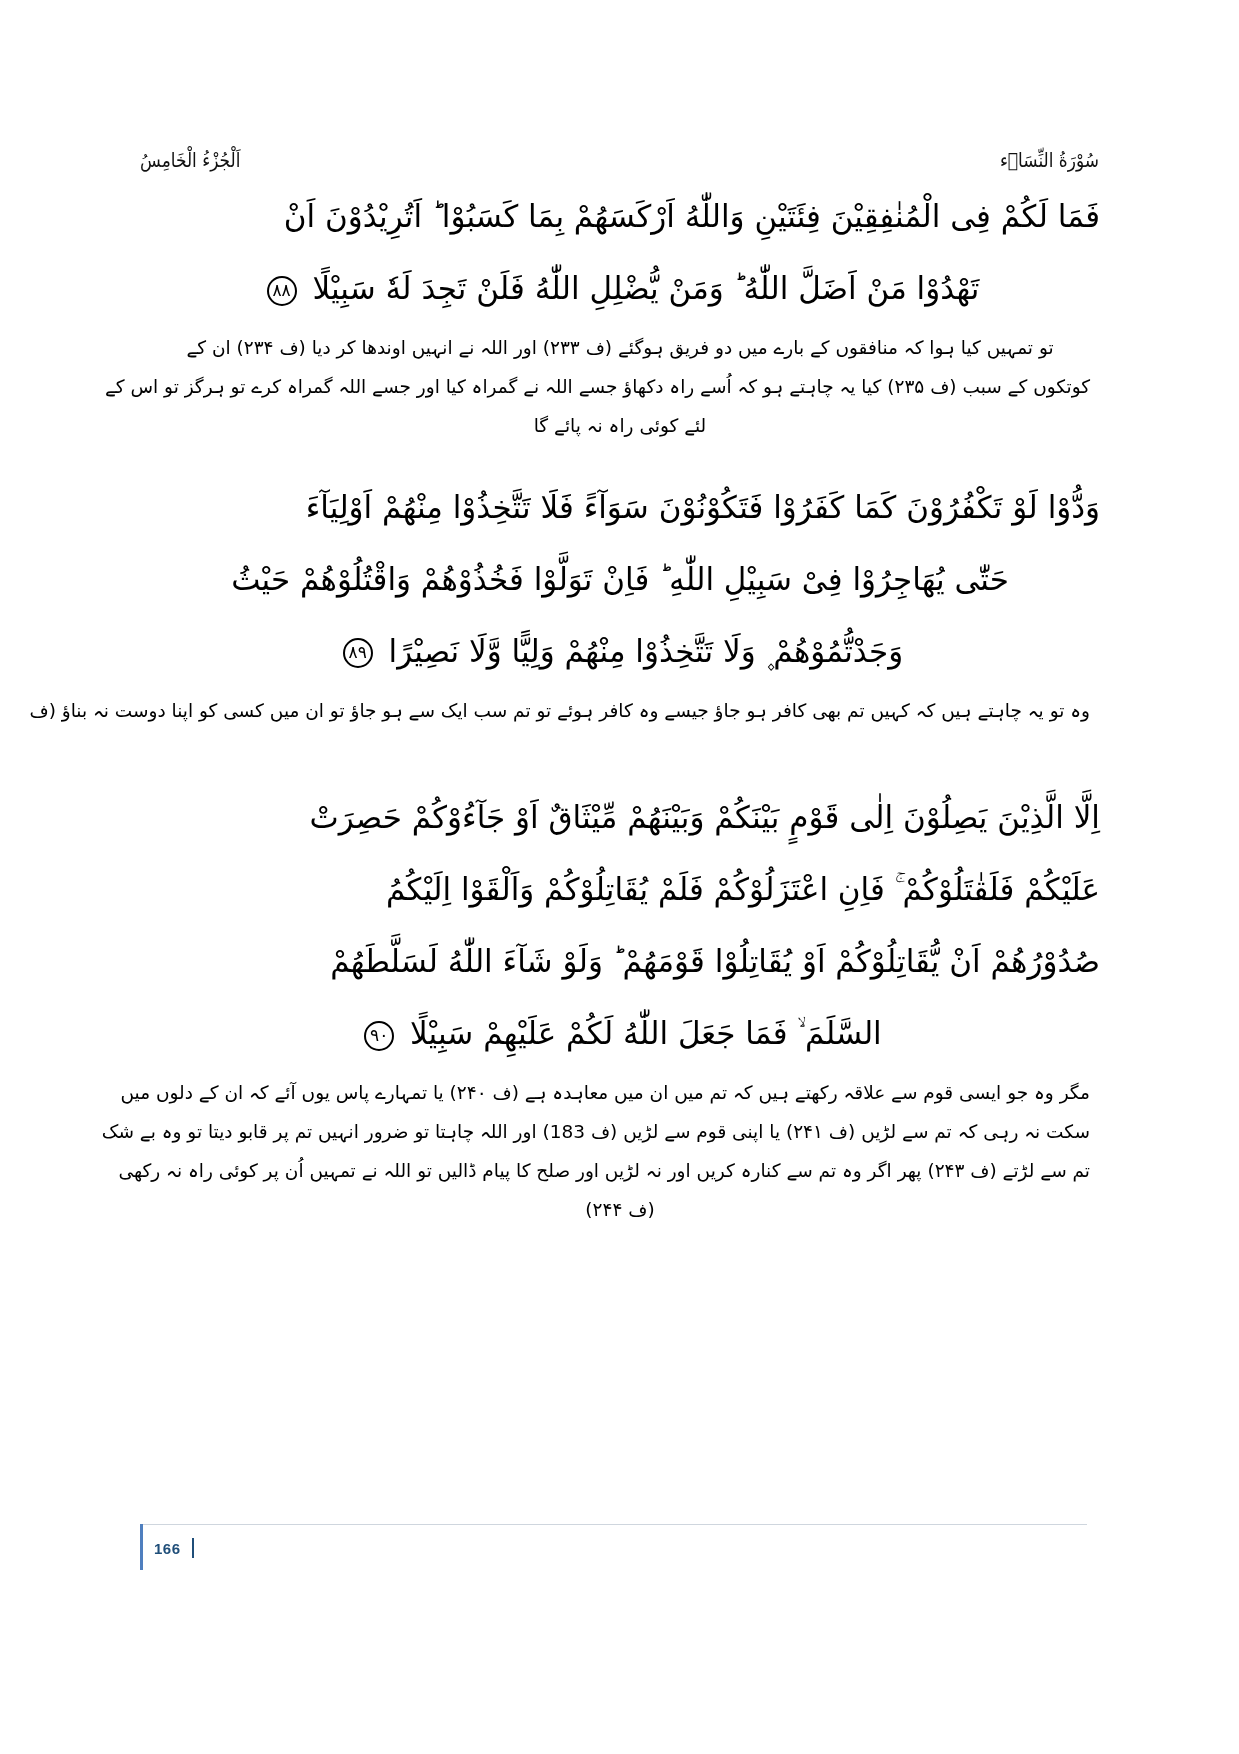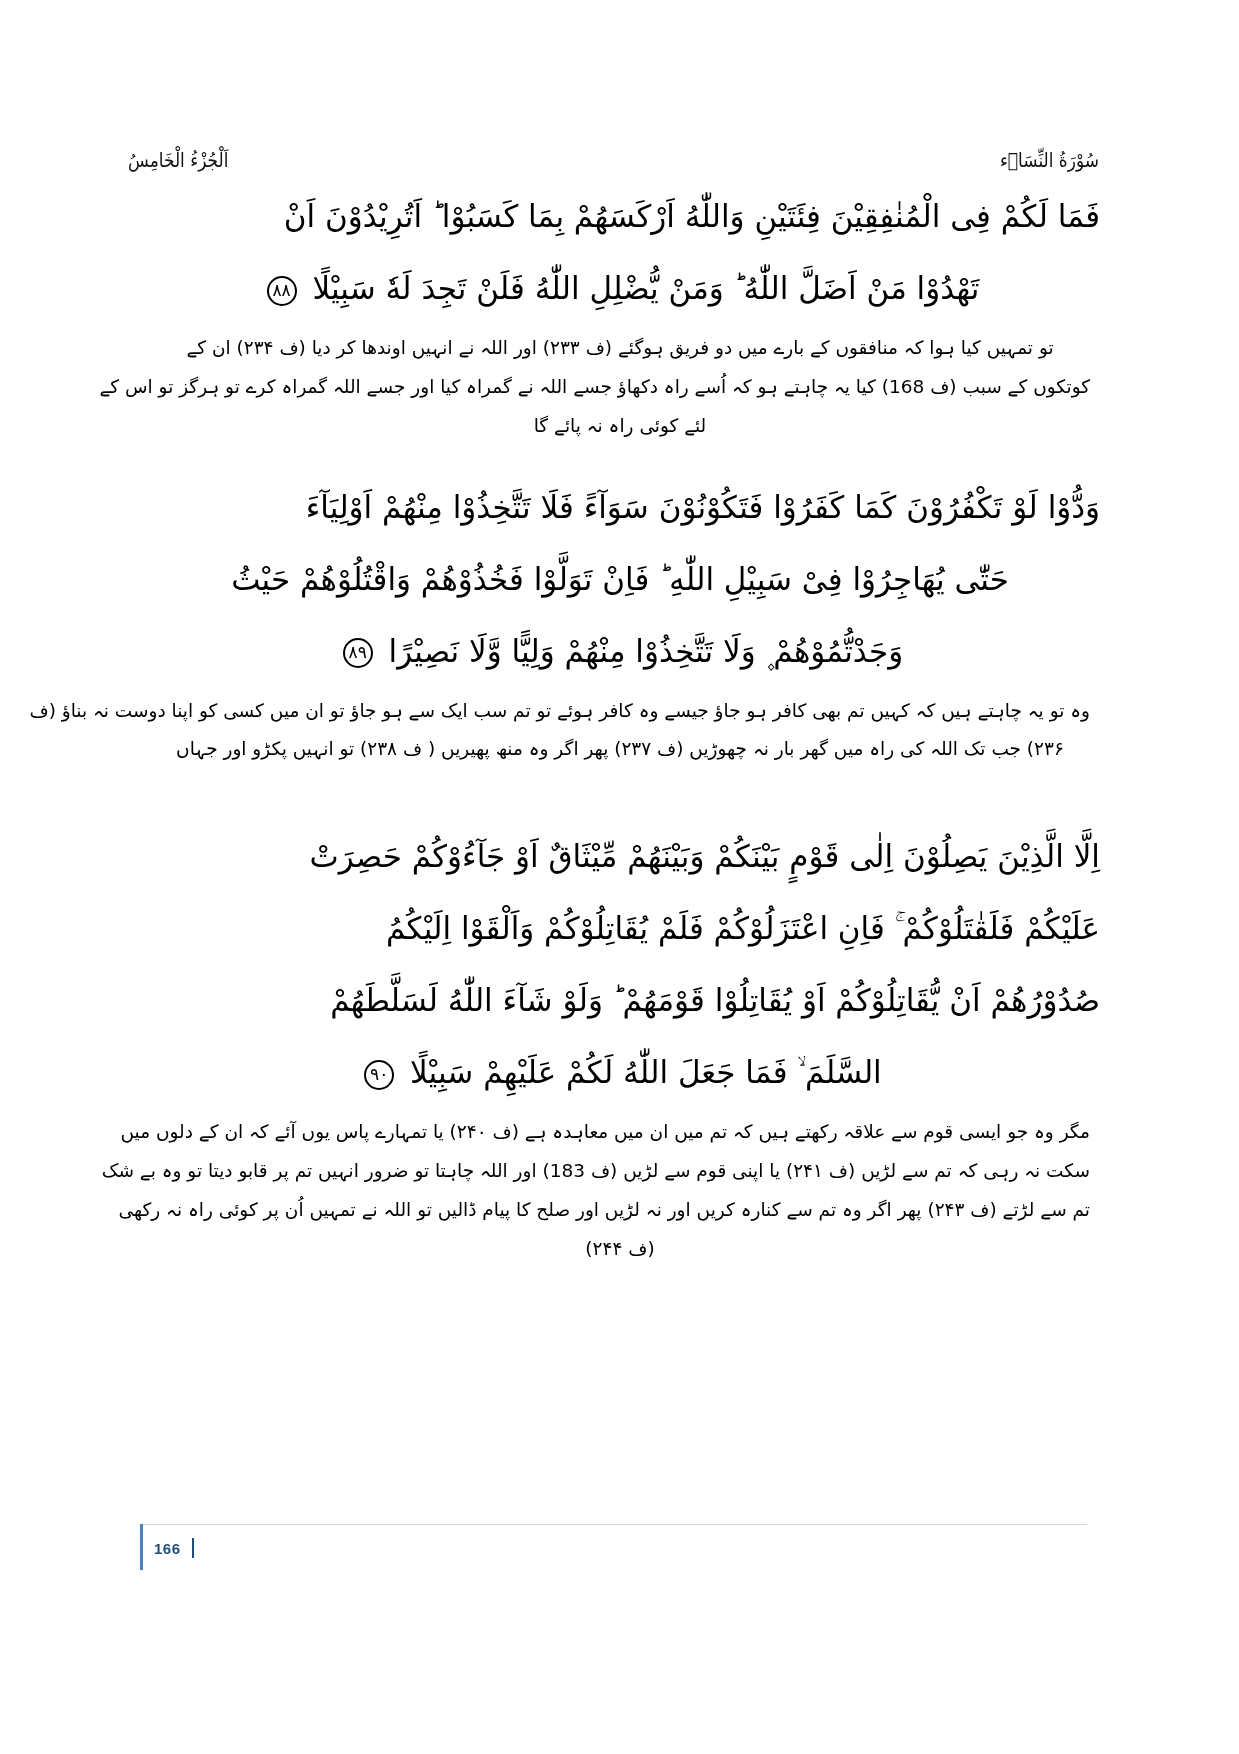--- a/index.html
+++ b/index.html
@@ -20,21 +20,21 @@
     left: 0; top: 0;
     width: 1239px;
     height: 1754px;
     background: #fff;
   }
 
   
   .header {
     position: absolute;
     top: 140px;
-    left: 128px;
+    left: 140px;
     right: 140px;
     height: 40px;
     display: flex;
     justify-content: space-between;
     align-items: center;
   }
   .header-left, .header-right {
     font-size: 17px;
     color: #111;
     direction: rtl;
@@ -173,41 +173,40 @@
         <span class="line justify">
           <span>فَمَا لَكُمْ فِى الْمُنٰفِقِيْنَ فِئَتَيْنِ وَاللّٰهُ اَرْكَسَهُمْ بِمَا كَسَبُوْا ؕ اَتُرِيْدُوْنَ اَنْ</span>
         </span>
         <span class="line centered">
           <span>تَهْدُوْا مَنْ اَضَلَّ اللّٰهُ ؕ وَمَنْ يُّضْلِلِ اللّٰهُ فَلَنْ تَجِدَ لَهٗ سَبِيْلًا</span>
           <span class="ayah-num">٨٨</span>
         </span>
       </div>
       <div class="tarjuma">
         <span class="ln">تو تمہیں کیا ہوا کہ منافقوں کے بارے میں دو فریق ہوگئے (ف ۲۳۳)  اور اللہ نے انہیں اوندھا کر دیا (ف ۲۳۴)  ان کے</span>
-        <span class="ln">کوتکوں کے سبب (ف 168)  کیا یہ چاہتے ہو کہ اُسے راہ دکھاؤ جسے اللہ نے گمراہ کیا اور جسے اللہ گمراہ کرے تو ہرگز تو اس کے</span>
+        <span class="ln">کوتکوں کے سبب (ف ۲۳۵)  کیا یہ چاہتے ہو کہ اُسے راہ دکھاؤ جسے اللہ نے گمراہ کیا اور جسے اللہ گمراہ کرے تو ہرگز تو اس کے</span>
         <span class="ln last">لئے کوئی راہ نہ پائے گا</span>
       </div>
     </div>
 
     <div class="block gap-lg">
       <div class="ayah">
         <span class="line justify">
           <span>وَدُّوْا لَوْ تَكْفُرُوْنَ كَمَا كَفَرُوْا فَتَكُوْنُوْنَ سَوَآءً فَلَا تَتَّخِذُوْا مِنْهُمْ اَوْلِيَآءَ</span>
         </span>
         <span class="line centered">
           <span>حَتّٰى يُهَاجِرُوْا فِىْ سَبِيْلِ اللّٰهِ ؕ فَاِنْ تَوَلَّوْا فَخُذُوْهُمْ وَاقْتُلُوْهُمْ حَيْثُ</span>
         </span>
         <span class="line centered">
           <span>وَجَدْتُّمُوْهُمْ ۪ وَلَا تَتَّخِذُوْا مِنْهُمْ وَلِيًّا وَّلَا نَصِيْرًا</span>
           <span class="ayah-num">٨٩</span>
         </span>
       </div>
       <div class="tarjuma">
         <span class="ln">وہ تو یہ چاہتے ہیں کہ کہیں تم بھی کافر ہو جاؤ جیسے وہ کافر ہوئے تو تم سب ایک سے ہو جاؤ تو ان میں کسی کو اپنا دوست نہ بناؤ (ف</span>
-        <span class="ln">۲۳۶)  جب تک اللہ کی راہ میں گھر بار نہ چھوڑیں (ف ۲۳۷)  پھر اگر وہ منھ پھیریں (  ف ۲۳۸)  تو انہیں پکڑو اور جہاں</span>
       </div>
     </div>
 
     <div class="block">
       <div class="ayah">
         <span class="line justify">
           <span>اِلَّا الَّذِيْنَ يَصِلُوْنَ اِلٰى قَوْمٍ بَيْنَكُمْ وَبَيْنَهُمْ مِّيْثَاقٌ اَوْ جَآءُوْكُمْ حَصِرَتْ</span>
         </span>
         <span class="line justify">
           <span>عَلَيْكُمْ فَلَقٰتَلُوْكُمْ ۚ فَاِنِ اعْتَزَلُوْكُمْ فَلَمْ يُقَاتِلُوْكُمْ وَاَلْقَوْا اِلَيْكُمُ</span>

